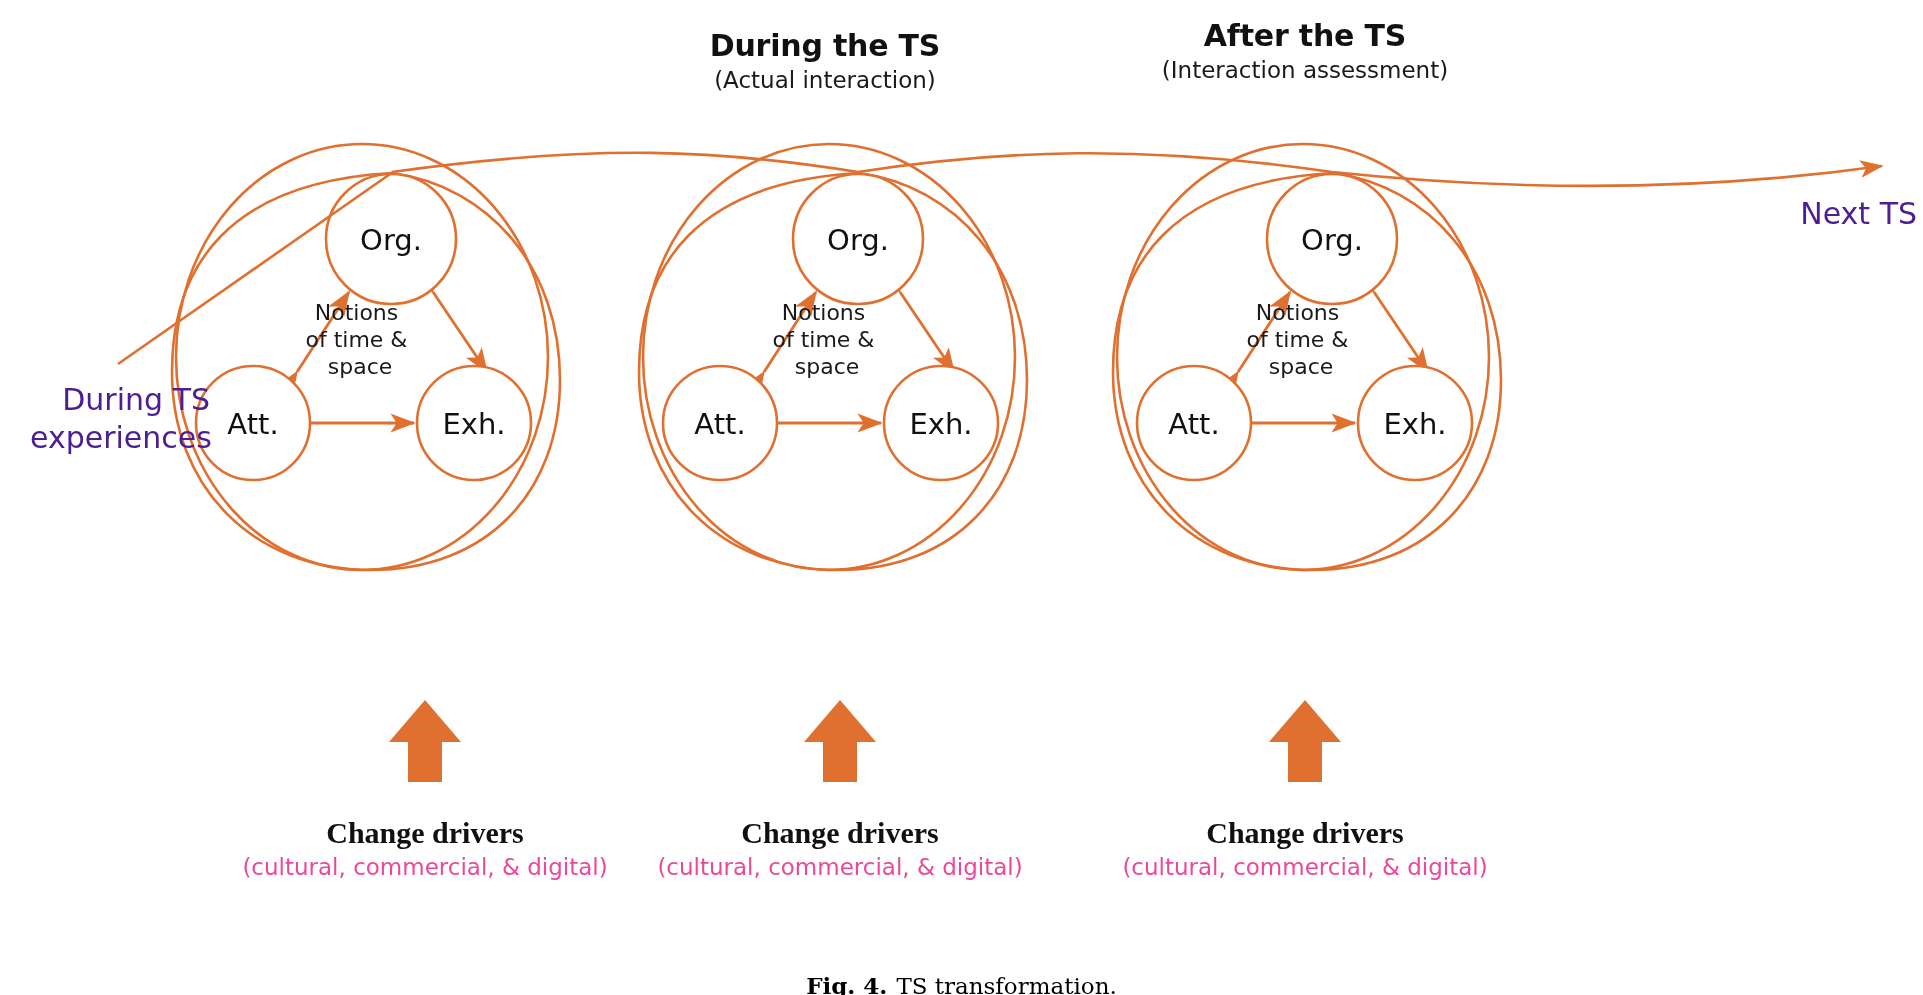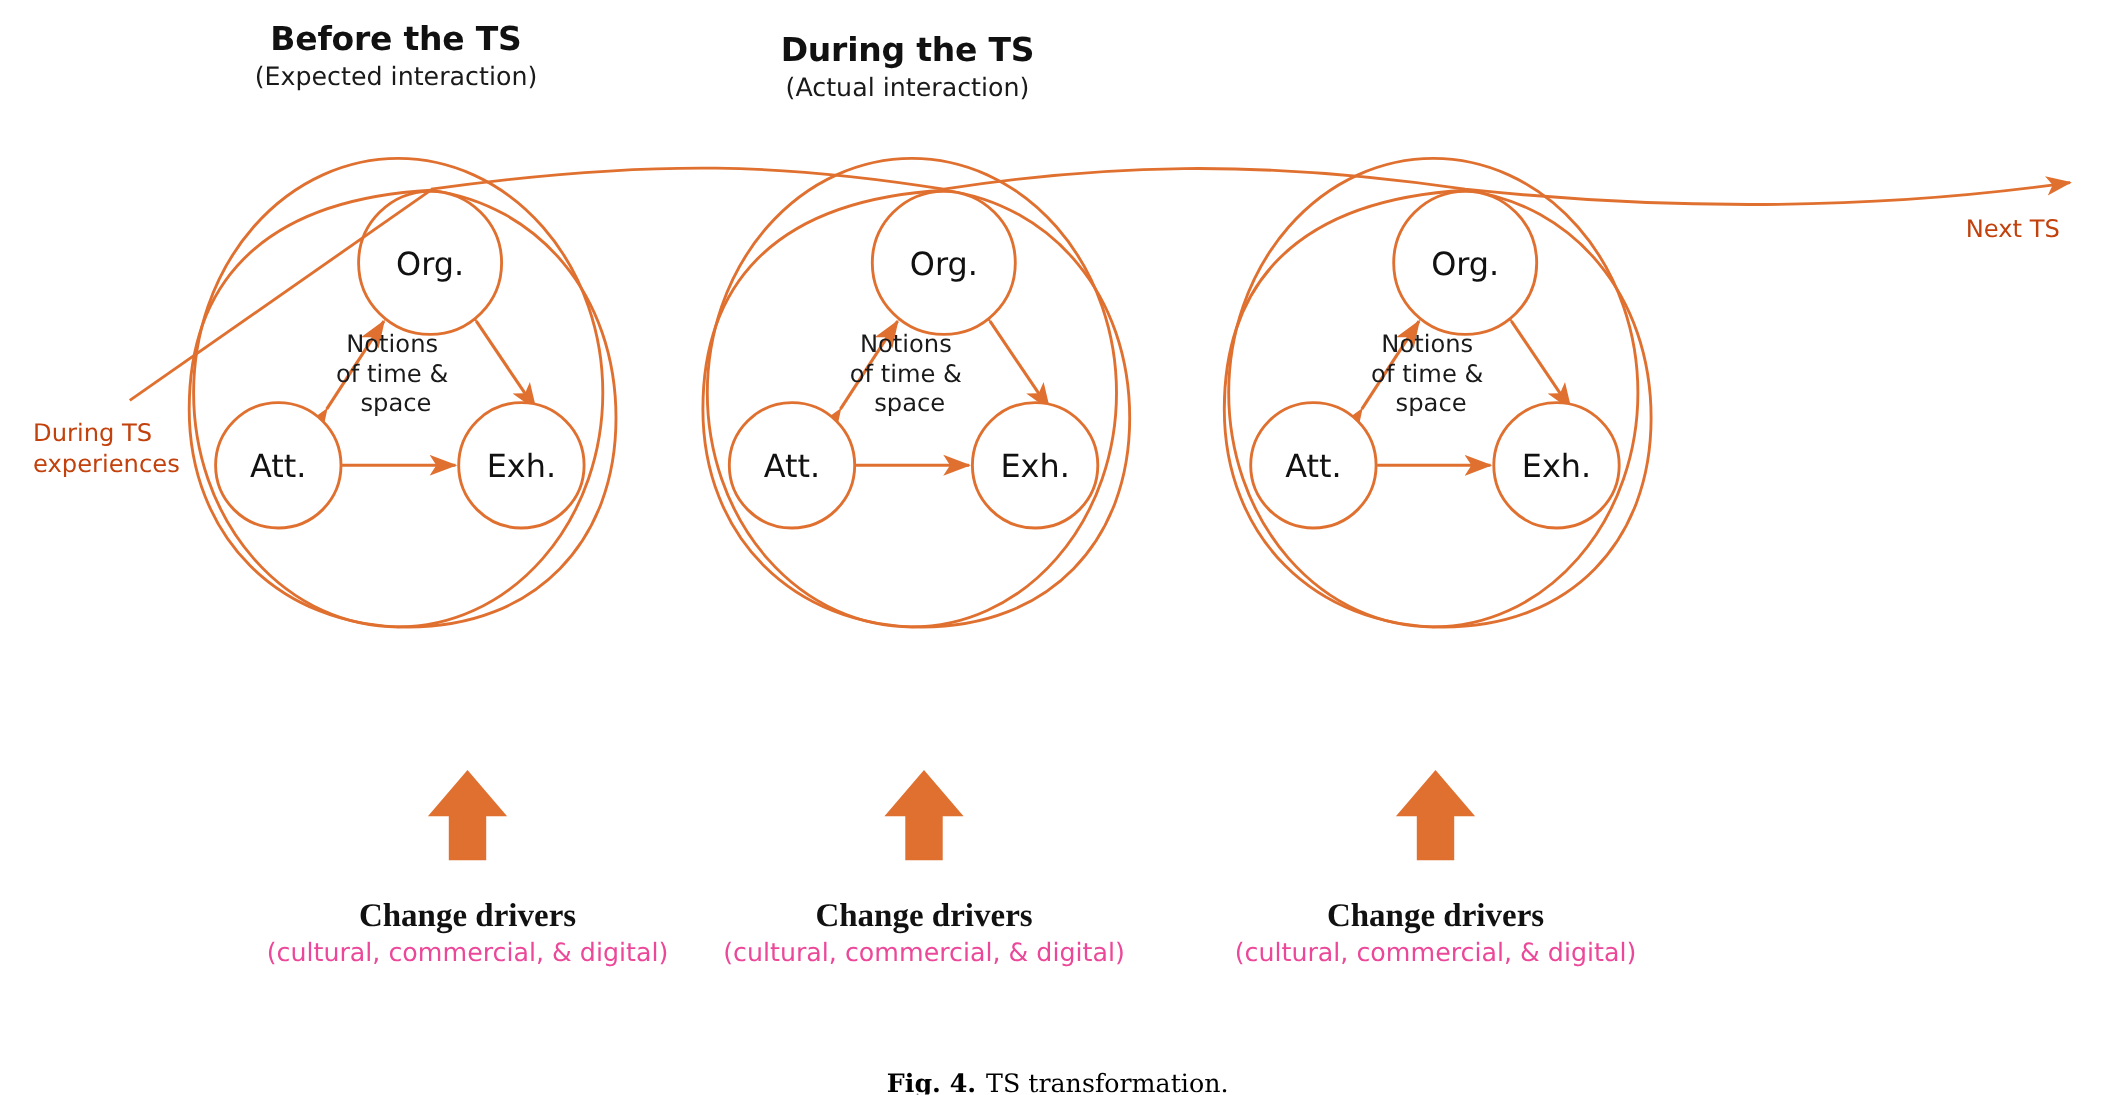--- a/index.html
+++ b/index.html
@@ -75,23 +75,24 @@
     fill: #111111;
   }
   .inner-note {
     font-family: "DejaVu Sans", sans-serif;
     font-size: 22px;
     fill: #1a1a1a;
   }
   .side-note {
     position: absolute;
     font-family: "DejaVu Sans", sans-serif;
-    font-size: 22px;
-    color: #c2410c;
+    font-size: 30px;
+    color: #4c1d95;
     line-height: 1.25;
+    text-align: right;
   }
   .fig-caption {
     position: absolute;
     left: 0;
     right: 0;
     top: 948px;
     text-align: center;
     font-family: "DejaVu Serif", serif;
     font-size: 23px;
     color: #000000;
@@ -100,30 +101,30 @@
   .fig-caption .lead {
     font-weight: bold;
     margin-right: 9px;
   }
 </style>
 </head>
 <body>
 
 <div id="stage">
 
-  <div class="col-head" style="left:140px; top:18px; width:440px;">
-    <span class="title">Before the TS</span>
-    <span class="subtitle">(Expected interaction)</span>
-  </div>
 
   <div class="col-head" style="left:605px; top:28px; width:440px;">
     <span class="title">During the TS</span>
     <span class="subtitle">(Actual interaction)</span>
   </div>
 
+  <div class="col-head" style="left:1085px; top:18px; width:440px;">
+    <span class="title">After the TS</span>
+    <span class="subtitle">(Interaction assessment)</span>
+  </div>
 
   <svg class="diagram" viewBox="0 0 1923 995">
     <defs>
       <marker id="ah" markerWidth="11" markerHeight="11" refX="8.4" refY="4" orient="auto" markerUnits="strokeWidth">
         <path d="M0,0.6 L9,4 L0,7.4 L2.2,4 Z" fill="#E0702F"></path>
       </marker>
       <marker id="ah2" markerWidth="11" markerHeight="11" refX="8.4" refY="4" orient="auto" markerUnits="strokeWidth">
         <path d="M0,0.6 L9,4 L0,7.4 L2.2,4 Z" fill="#E0702F"></path>
       </marker>
     </defs>

